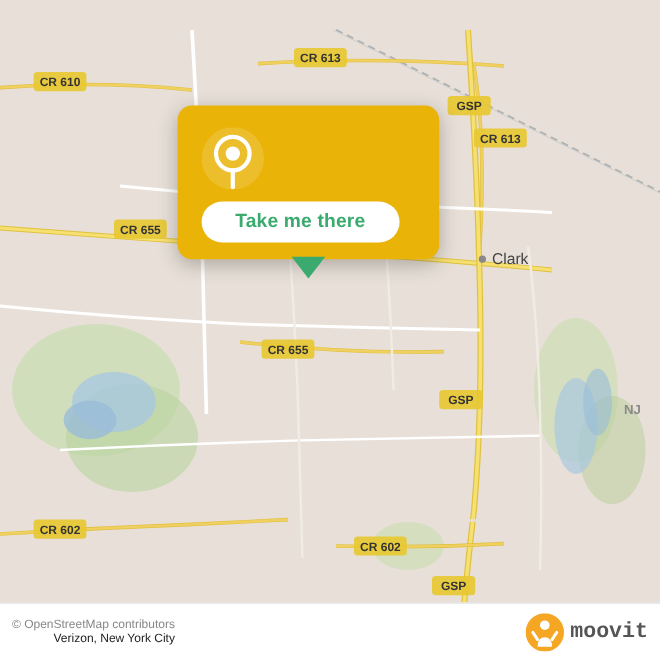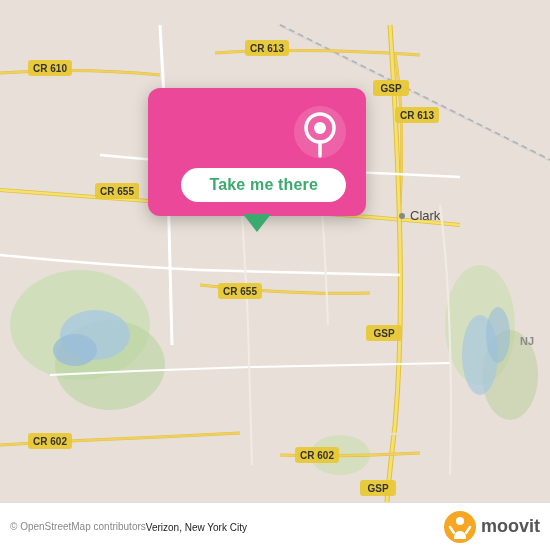--- a/index.html
+++ b/index.html
@@ -26,25 +26,25 @@
       top: 0; left: 0;
       width: 100%; height: 100%;
     }
 
     
     #popup-card {
       position: absolute;
       top: 88px;
       left: 148px;
       width: 218px;
-      background: #ec4899;
+      background: #eab308;
       border-radius: 12px;
       display: flex;
       flex-direction: column;
-      align-items: flex-end;
+      align-items: flex-start;
       padding: 18px 20px 14px 20px;
       box-shadow: 0 4px 16px rgba(0,0,0,0.25);
     }
 
     #popup-card::after {
       content: '';
       position: absolute;
       bottom: -16px;
       left: 50%;
       transform: translateX(-50%);
@@ -84,39 +84,41 @@
       padding: 6px 10px 6px 10px;
       display: flex;
       align-items: center;
       justify-content: space-between;
       border-top: 1px solid #ddd;
       height: 48px;
     }
 
     #bottom-left {
       display: flex;
-      flex-direction: row;
+      flex-direction: column;
+      align-items: flex-end;
     }
 
     #osm-attribution {
       font-size: 10px;
       color: #888;
     }
 
     #location-name {
       font-size: 10px;
       font-weight: 500;
       color: #222;
       margin-top: 1px;
     }
 
     #moovit-logo {
       display: flex;
       align-items: center;
       gap: 5px;
+      font-family: Liberation Mono, monospace;
     }
 
     #moovit-icon {
       width: 32px;
       height: 32px;
     }
 
     #moovit-text {
       font-size: 18px;
       font-weight: 700;

